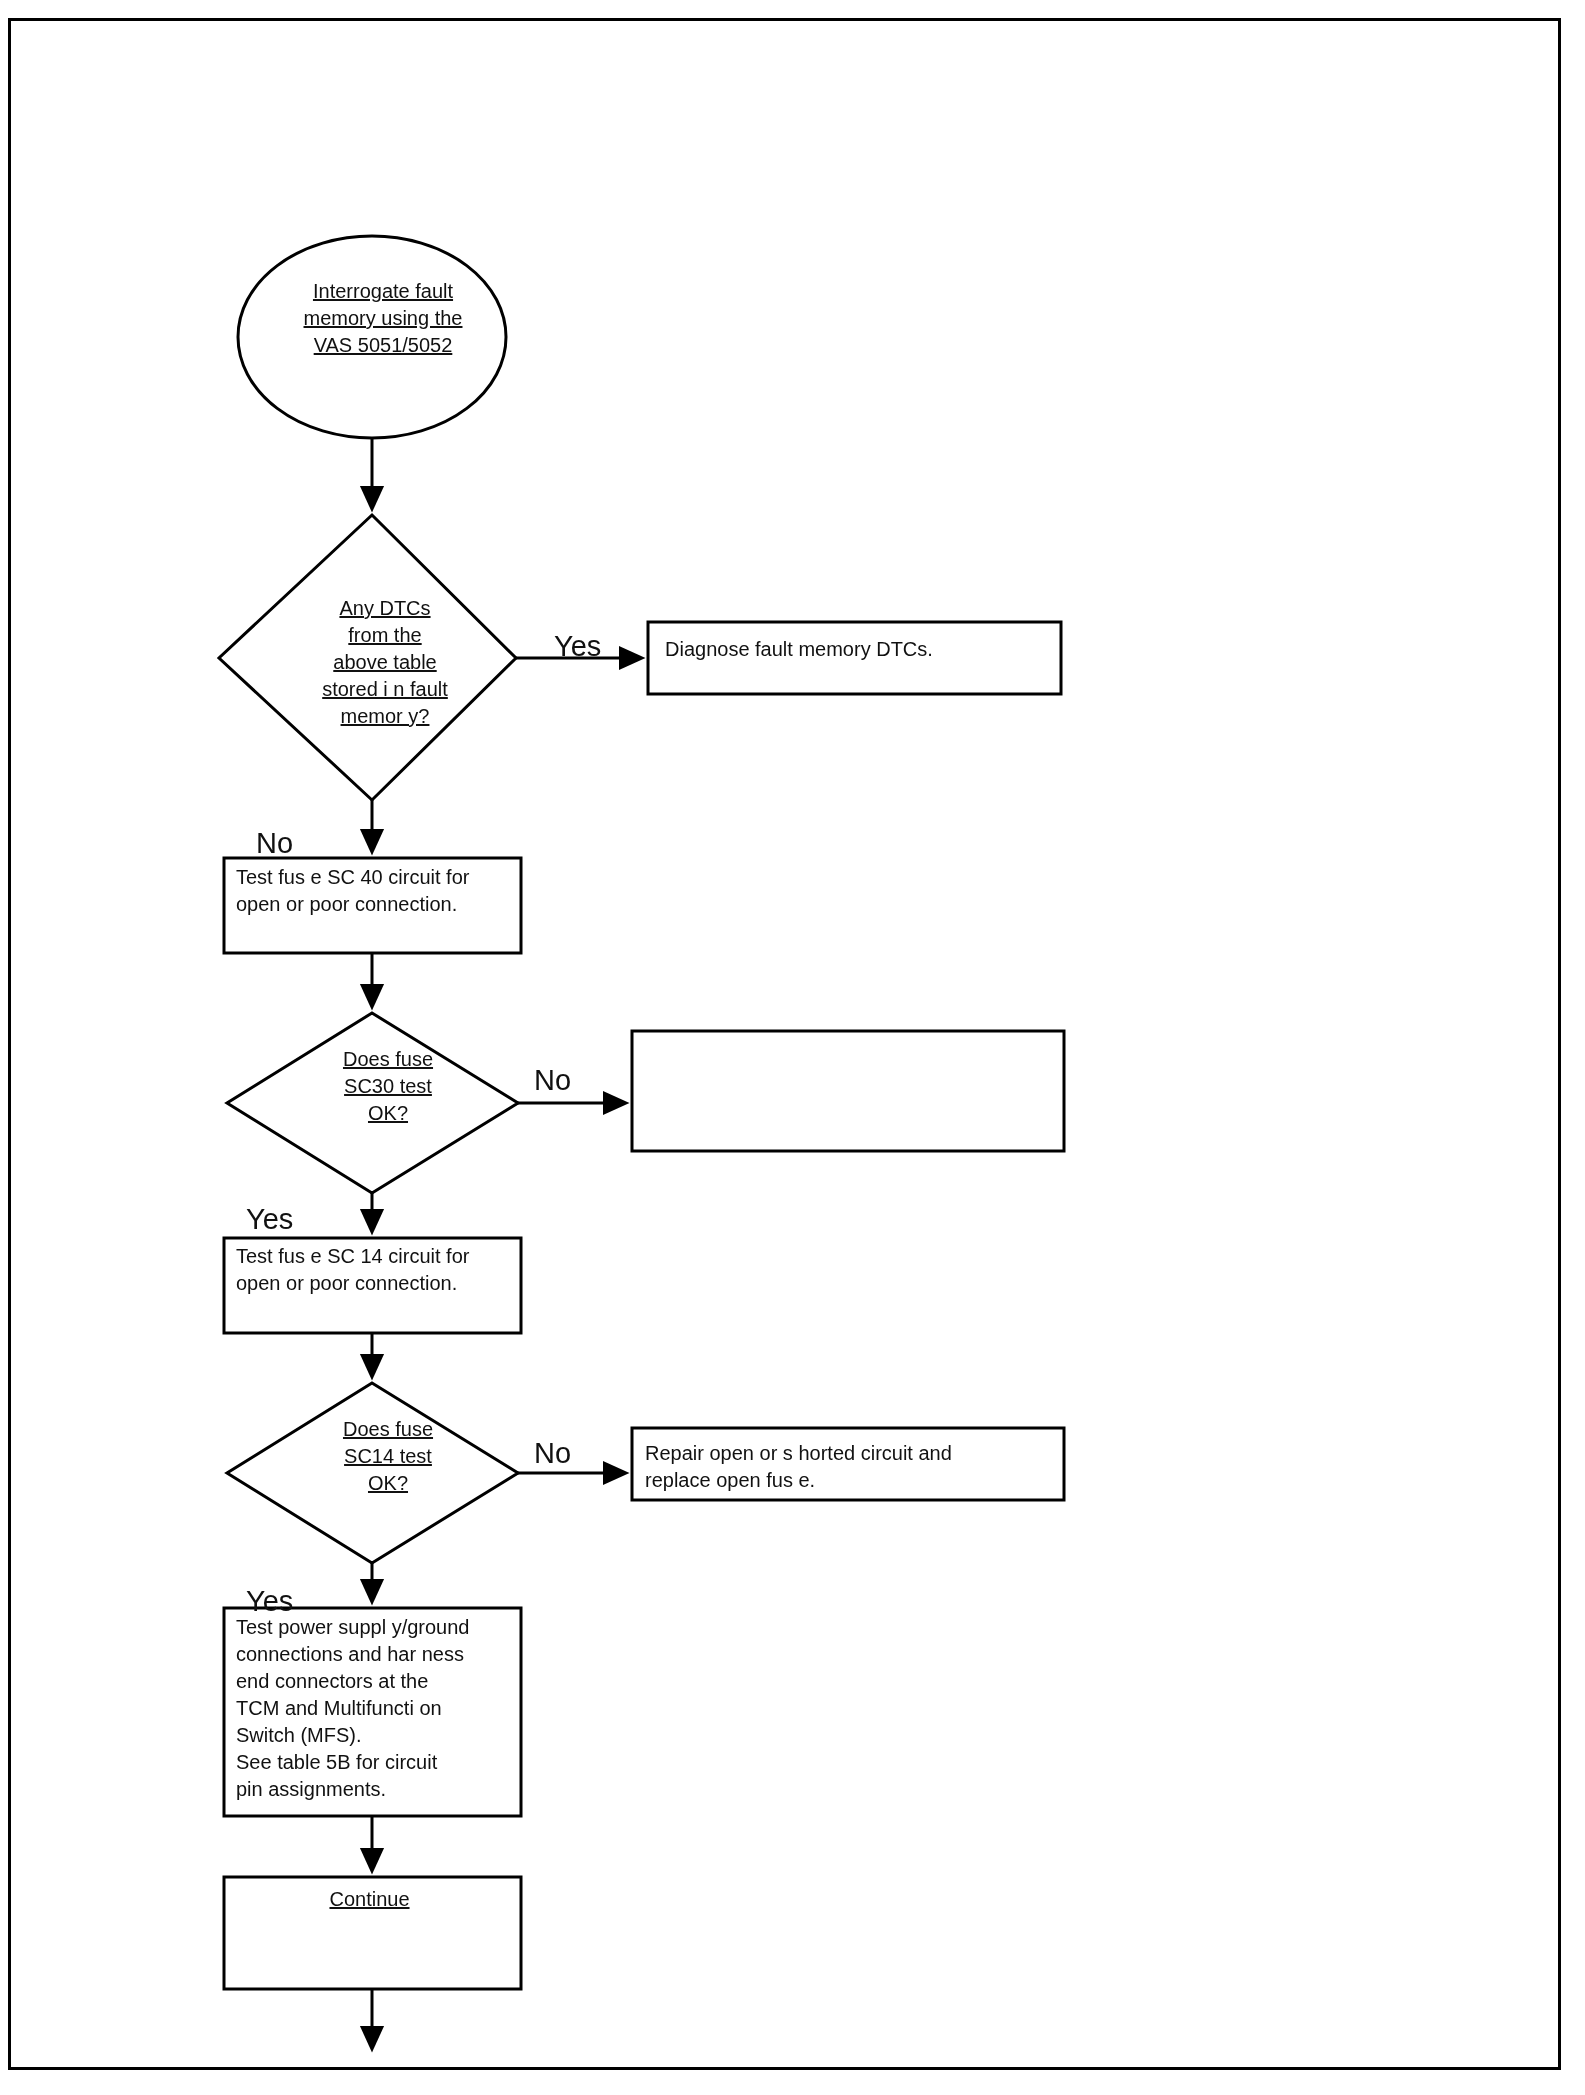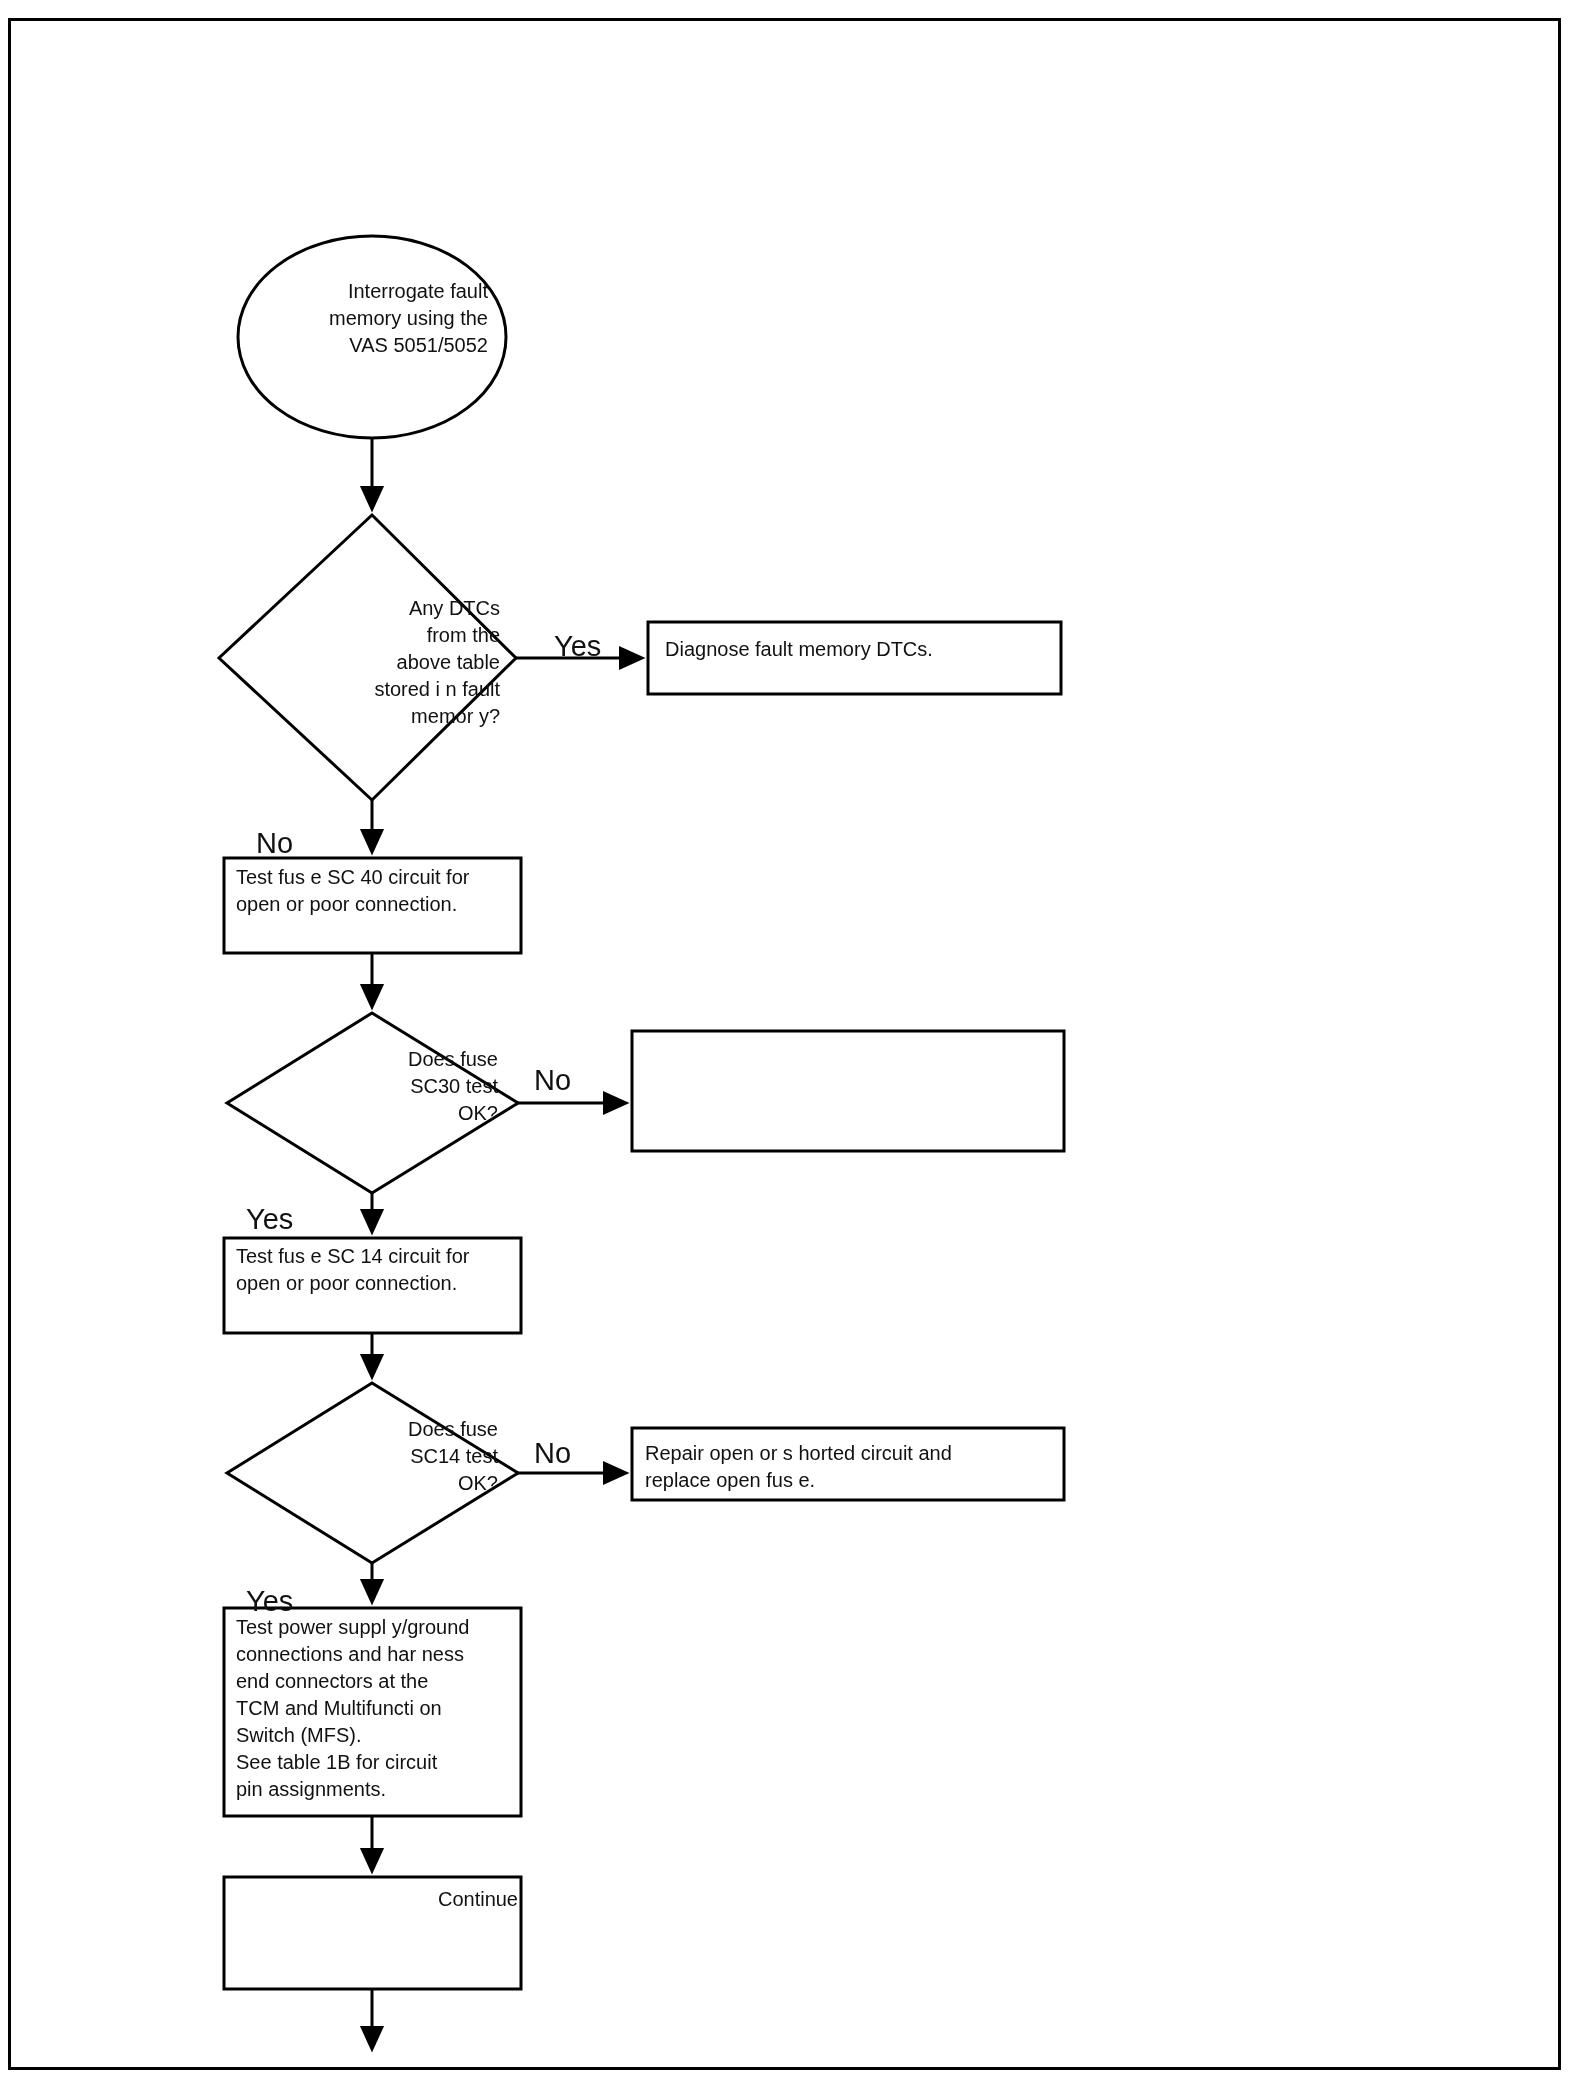--- a/index.html
+++ b/index.html
@@ -37,21 +37,22 @@
   .node-text {
     position: absolute;
     color: #111111;
     font-family: "Liberation Sans", sans-serif;
     font-size: 20px;
     line-height: 27px;
     white-space: pre-line;
     pointer-events: none;
   }
   .node-text.centered {
-    text-align: right;
+    text-align: center;
+    text-decoration: underline;
   }
   .node-text.left {
     text-align: left;
   }
   .branch-label {
     position: absolute;
     color: #111111;
     font-family: "Liberation Sans", sans-serif;
     font-size: 29px;
     line-height: 32px;
@@ -211,21 +212,21 @@
 OK?</div>
 
   <div class="node-text left" id="result-sc14-text">Repair open or s horted circuit and
 replace open fus e.</div>
 
   <div class="node-text left" id="proc-power-text">Test power suppl y/ground
 connections and har ness
 end connectors at the
 TCM and Multifuncti on
 Switch (MFS).
-See table 1B for circuit
+See table 5B for circuit
 pin assignments.</div>
 
   <div class="node-text centered" id="proc-continue-text">Continue</div>
 
   <div class="branch-label" id="label-dtc-yes">Yes</div>
 
   <div class="branch-label" id="label-dtc-no">No</div>
 
   <div class="branch-label" id="label-sc30-no">No</div>
 

